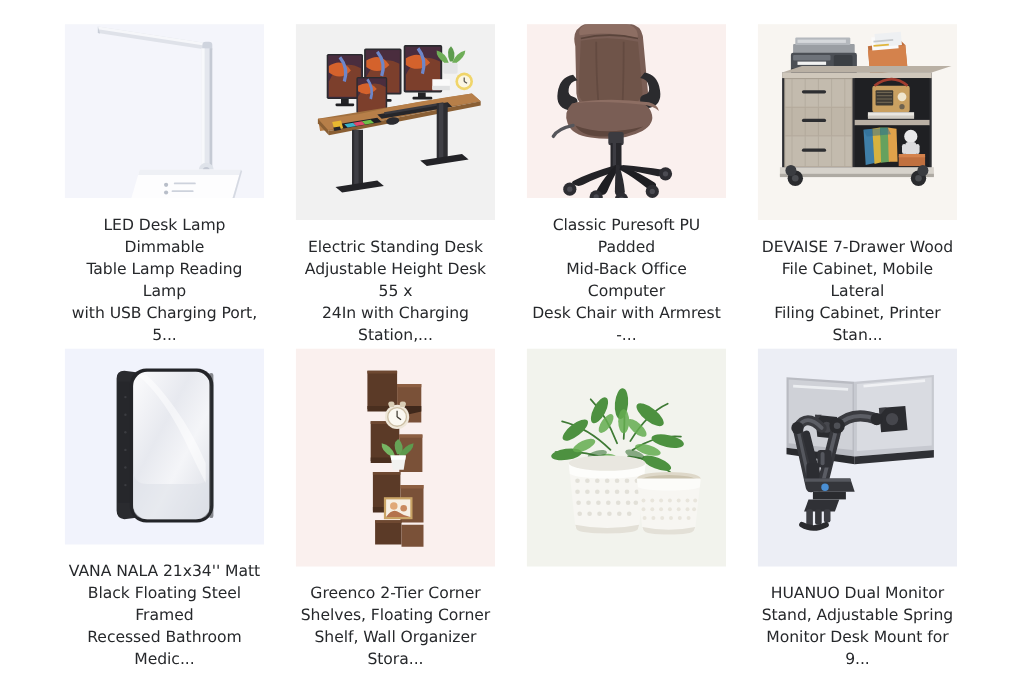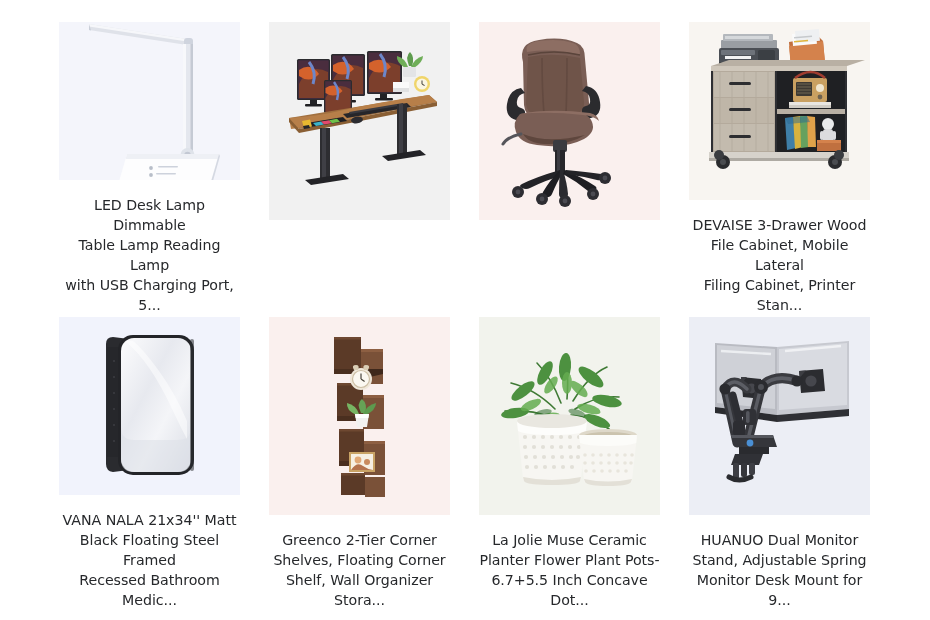--- a/index.html
+++ b/index.html
@@ -143,20 +143,23 @@
           <rect x="128" y="82" width="10" height="52" fill="#2d2d31"></rect>
           <rect x="130" y="82" width="4" height="52" fill="#3f3f45"></rect>
           <path d="M36 158 L74 152 L80 157 L42 163 Z" fill="#232327"></path>
           <path d="M113 134 L151 128 L157 133 L119 139 Z" fill="#232327"></path>
 
           <path d="M33 99 l8 -1.5 l2 7 l-8 1.5 z" fill="#e8b830"></path>
           <path d="M34 104 l6 -1 l1 3 l-6 1 z" fill="#26262a"></path>
         </g>
       </svg>
     </div>
+    <div class="product-title">Electric Standing Desk
+Adjustable Height Desk 55 x
+24In with Charging Station,...</div>
   </div>
 
   <div class="product-card">
     <div class="product-image" style="background:#faf0ee">
       <svg width="181" height="198" viewBox="0 0 181 198">
         <g>
 
           <path d="M44 40 q-5 -19 16 -22 q22 -4 38 3 q8 3 8 16 l4 44 q1 12 -12 15 q-22 5 -42 0 q-10 -2 -11 -13 z" fill="#7a5e55"></path>
           <path d="M48 30 q-3 -9 12 -11 q20 -3 34 2 q7 2 7 12 q-26 -7 -53 -3 z" fill="#8d6e63"></path>
           <path d="M49 35 q26 -5 52 1 l4 44 q1 10 -11 13 q-20 4 -38 0 q-8 -2 -9 -11 z" fill="#6f5449"></path>
@@ -189,20 +192,23 @@
             <circle cx="63" cy="177" r="2.4" fill="#4b4b52"></circle>
           <circle cx="86" cy="179" r="6" fill="#2d2d32"></circle>
             <circle cx="86" cy="179" r="2.4" fill="#4b4b52"></circle>
           <circle cx="114" cy="172" r="6" fill="#2d2d32"></circle>
             <circle cx="114" cy="172" r="2.4" fill="#4b4b52"></circle>
           <circle cx="126" cy="156" r="6" fill="#2d2d32"></circle>
             <circle cx="126" cy="156" r="2.4" fill="#4b4b52"></circle>
         </g>
       </svg>
     </div>
+    <div class="product-title">Classic Puresoft PU Padded
+Mid-Back Office Computer
+Desk Chair with Armrest -...</div>
   </div>
 
   <div class="product-card">
     <div class="product-image" style="background:#f8f5f1">
       <svg width="181" height="198" viewBox="0 0 181 198">
         <g>
 
           <rect x="32" y="28" width="56" height="10" rx="1" fill="#9a9ea3"></rect>
           <rect x="34" y="22" width="50" height="7" rx="1" fill="#b4b8bd"></rect>
           <rect x="36" y="24" width="44" height="3" fill="#d5d8db"></rect>
@@ -270,21 +276,21 @@
 
           <circle cx="34" cy="150" r="7" fill="#2a2b2e"></circle>
             <circle cx="34" cy="150" r="3" fill="#4a4c50"></circle>
           <circle cx="146" cy="150" r="7" fill="#2a2b2e"></circle>
             <circle cx="146" cy="150" r="3" fill="#4a4c50"></circle>
           <circle cx="30" cy="143" r="5" fill="#3a3c40"></circle>
           <circle cx="150" cy="143" r="5" fill="#3a3c40"></circle>
         </g>
       </svg>
     </div>
-    <div class="product-title">DEVAISE 3-Drawer Wood
+    <div class="product-title">DEVAISE 7-Drawer Wood
 File Cabinet, Mobile Lateral
 Filing Cabinet, Printer Stan...</div>
   </div>
 
   <div class="product-card">
     <div class="product-image" style="background:#f1f3fc">
       <svg width="181" height="198" viewBox="0 0 181 198">
         <defs>
           <linearGradient id="mirrorGrad" x1="0" y1="0" x2="1" y2="1">
             <stop offset="0%" stop-color="#fcfcfd"></stop>
@@ -468,23 +474,20 @@
               <circle cx="115" cy="154" r="1.8"></circle>
               <circle cx="123" cy="154" r="1.8"></circle>
             <circle cx="131" cy="154" r="1.8"></circle>
               <circle cx="139" cy="154" r="1.8"></circle>
               <circle cx="147" cy="154" r="1.8"></circle>
           </g>
           <path d="M105 162 q24 5 48 0 l-1 3 q-2 4 -23 4 q-21 0 -23 -4 z" fill="#e3e0d7"></path>
         </g>
       </svg>
     </div>
-    <div class="product-title">La Jolie Muse Ceramic
-Planter Flower Plant Pots-
-6.7+5.5 Inch Concave Dot...</div>
   </div>
 
   <div class="product-card">
     <div class="product-image" style="background:#eceef5">
       <svg width="181" height="198" viewBox="0 0 181 198">
         <g>
 
           <path d="M26 26 L88 30 L88 98 L26 90 Z" fill="#b9bbc2"></path>
           <path d="M28 28 L86 32 L86 92 L28 86 Z" fill="#cfd1d7"></path>
           <path d="M32 34 L82 37" stroke="#eceef1" stroke-width="2.4"></path>

